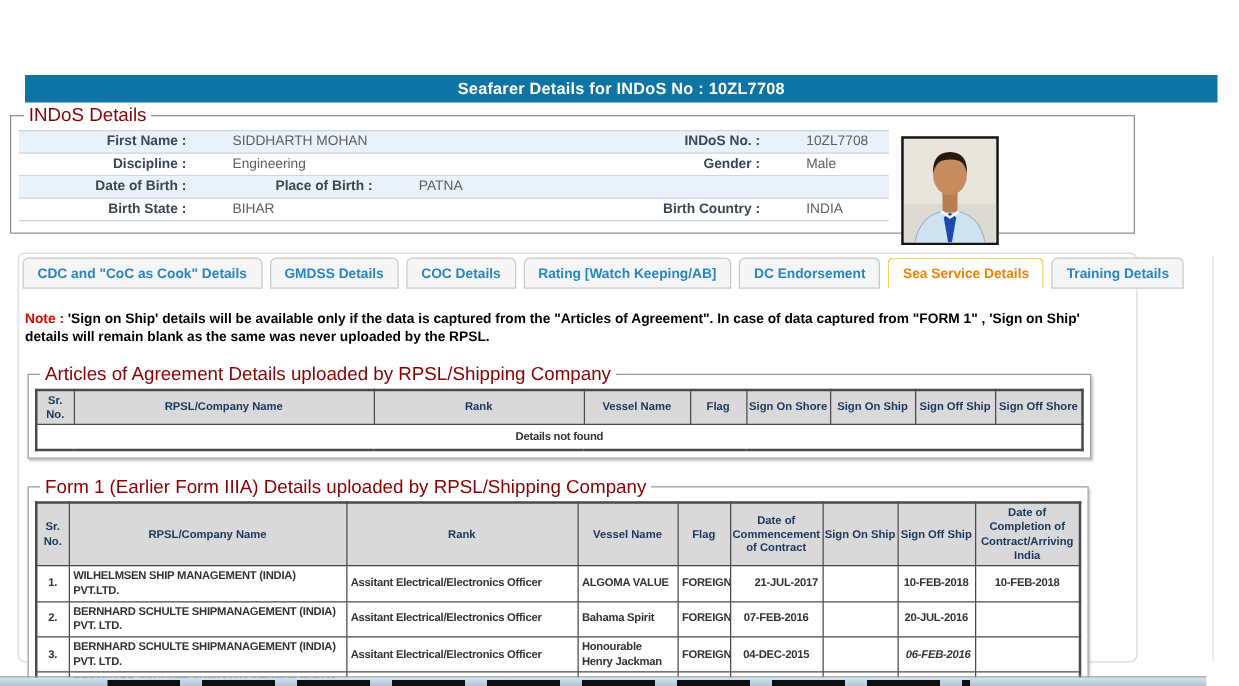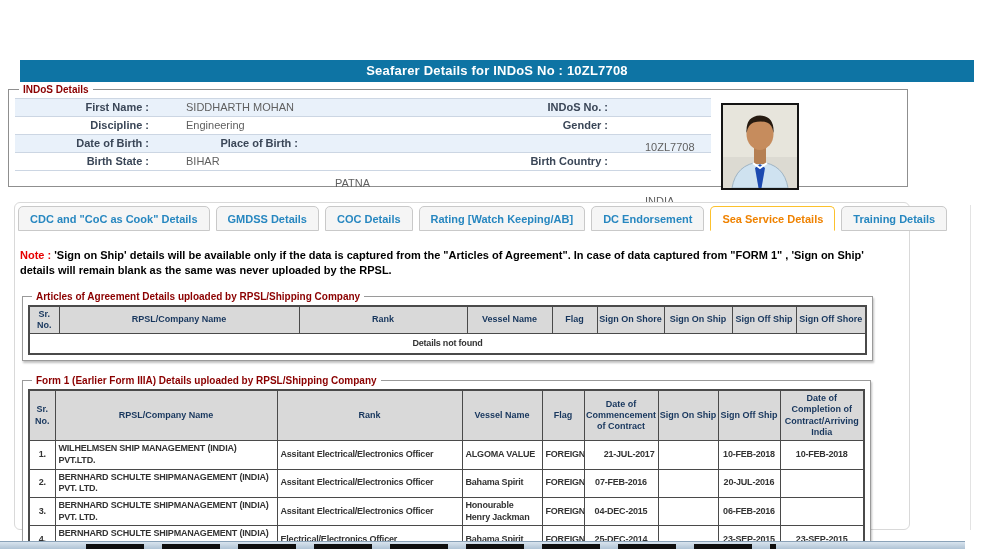--- a/index.html
+++ b/index.html
@@ -15,30 +15,30 @@
     text-align:center; line-height:22px; letter-spacing:.2px;
   }
 
   
   fieldset { box-sizing:border-box; }
   .indos-fs {
     position:absolute; left:8px; top:84px; width:900px; height:103px;
     border:1px solid #8f8f8f; margin:0; padding:2px 6px 4px 6px; background:#fff;
   }
   .indos-fs legend, .inner-fs legend {
-    color:#8b0000; font-weight:bold; font-size:10px; padding:0 4px; margin-left:4px;
+    color:#8b0000; font-weight:normal; font-size:15px; padding:0 4px; margin-left:4px;
   }
   .info-table { width:696px; margin-top:1px; }
   .info-row { display:flex; height:17px; line-height:17px; font-size:11px;
     border-bottom:1px solid #ccd6e3;gap:29px; }
   .info-row:first-child { border-top:1px solid #ccd6e3; }
   .info-row.stripe { background:#e9f1fa; }
   .cell-label { font-weight:bold; color:#3a4657; text-align:right; padding-right:5px; }
   .cell-value { color:#5f5f5f; padding-left:3px; }
-  .w-l1 { width:134px; } .w-v1 { width:278px; } .w-l2 { width:115px;text-align:right; } .w-v2 { flex:1;margin-top:40px; }
+  .w-l1 { width:134px; } .w-v1 { width:278px; } .w-l2 { width:115px;text-align:right; } .w-v2 { flex:1; }
   .photo {
     position:absolute; left:712px; top:8px; width:74px; height:83px;
     border:2px solid #141414; background:#e4e2da;
   }
   .photo svg { display:block; }
 
   
   .tabs-widget {
     position:absolute; left:14px; top:202px; width:896px; height:328px;
     border:1px solid #d9d9d9; border-radius:6px; background:#fff; box-sizing:border-box;
@@ -104,20 +104,21 @@
       <div class="info-row stripe">
         <div class="cell-label w-l1">First Name :</div>
         <div class="cell-value w-v1">SIDDHARTH MOHAN</div>
         <div class="cell-label w-l2">INDoS No. :</div>
         <div class="cell-value w-v2">10ZL7708</div>
       </div>
       <div class="info-row">
         <div class="cell-label w-l1">Discipline :</div>
         <div class="cell-value w-v1">Engineering</div>
         <div class="cell-label w-l2">Gender :</div>
+        <div class="cell-value w-v2">Male</div>
       </div>
       <div class="info-row stripe">
         <div class="cell-label w-l1">Date of Birth :</div>
         <div class="cell-label w-l2">Place of Birth :</div>
         <div class="cell-value w-v2">PATNA</div>
       </div>
       <div class="info-row">
         <div class="cell-label w-l1">Birth State :</div>
         <div class="cell-value w-v1">BIHAR</div>
         <div class="cell-label w-l2">Birth Country :</div>
@@ -240,21 +241,21 @@
               <td style="text-align: center;"></td>
             </tr>
             <tr>
               <td style="text-align: center;">3.</td>
               <td style="text-align: left;">BERNHARD SCHULTE SHIPMANAGEMENT (INDIA) PVT. LTD.</td>
               <td style="text-align: left;">Assitant Electrical/Electronics Officer</td>
               <td style="text-align: left;">Honourable Henry Jackman</td>
               <td style="text-align: center;">FOREIGN</td>
               <td style="text-align: center;">04-DEC-2015</td>
               <td style="text-align: center;"></td>
-              <td style="text-align: center;">06-FEB-2016</td>
+              <td style="text-align: right; font-style: italic;">06-FEB-2016</td>
               <td style="text-align: center;"></td>
             </tr>
             <tr>
               <td style="text-align: center;">4.</td>
               <td style="text-align: left;">BERNHARD SCHULTE SHIPMANAGEMENT (INDIA) PVT. LTD.</td>
               <td style="text-align: left;">Electrical/Electronics Officer</td>
               <td style="text-align: left;">Bahama Spirit</td>
               <td style="text-align: center;">FOREIGN</td>
               <td style="text-align: center;">25-DEC-2014</td>
               <td style="text-align: center;"></td>

